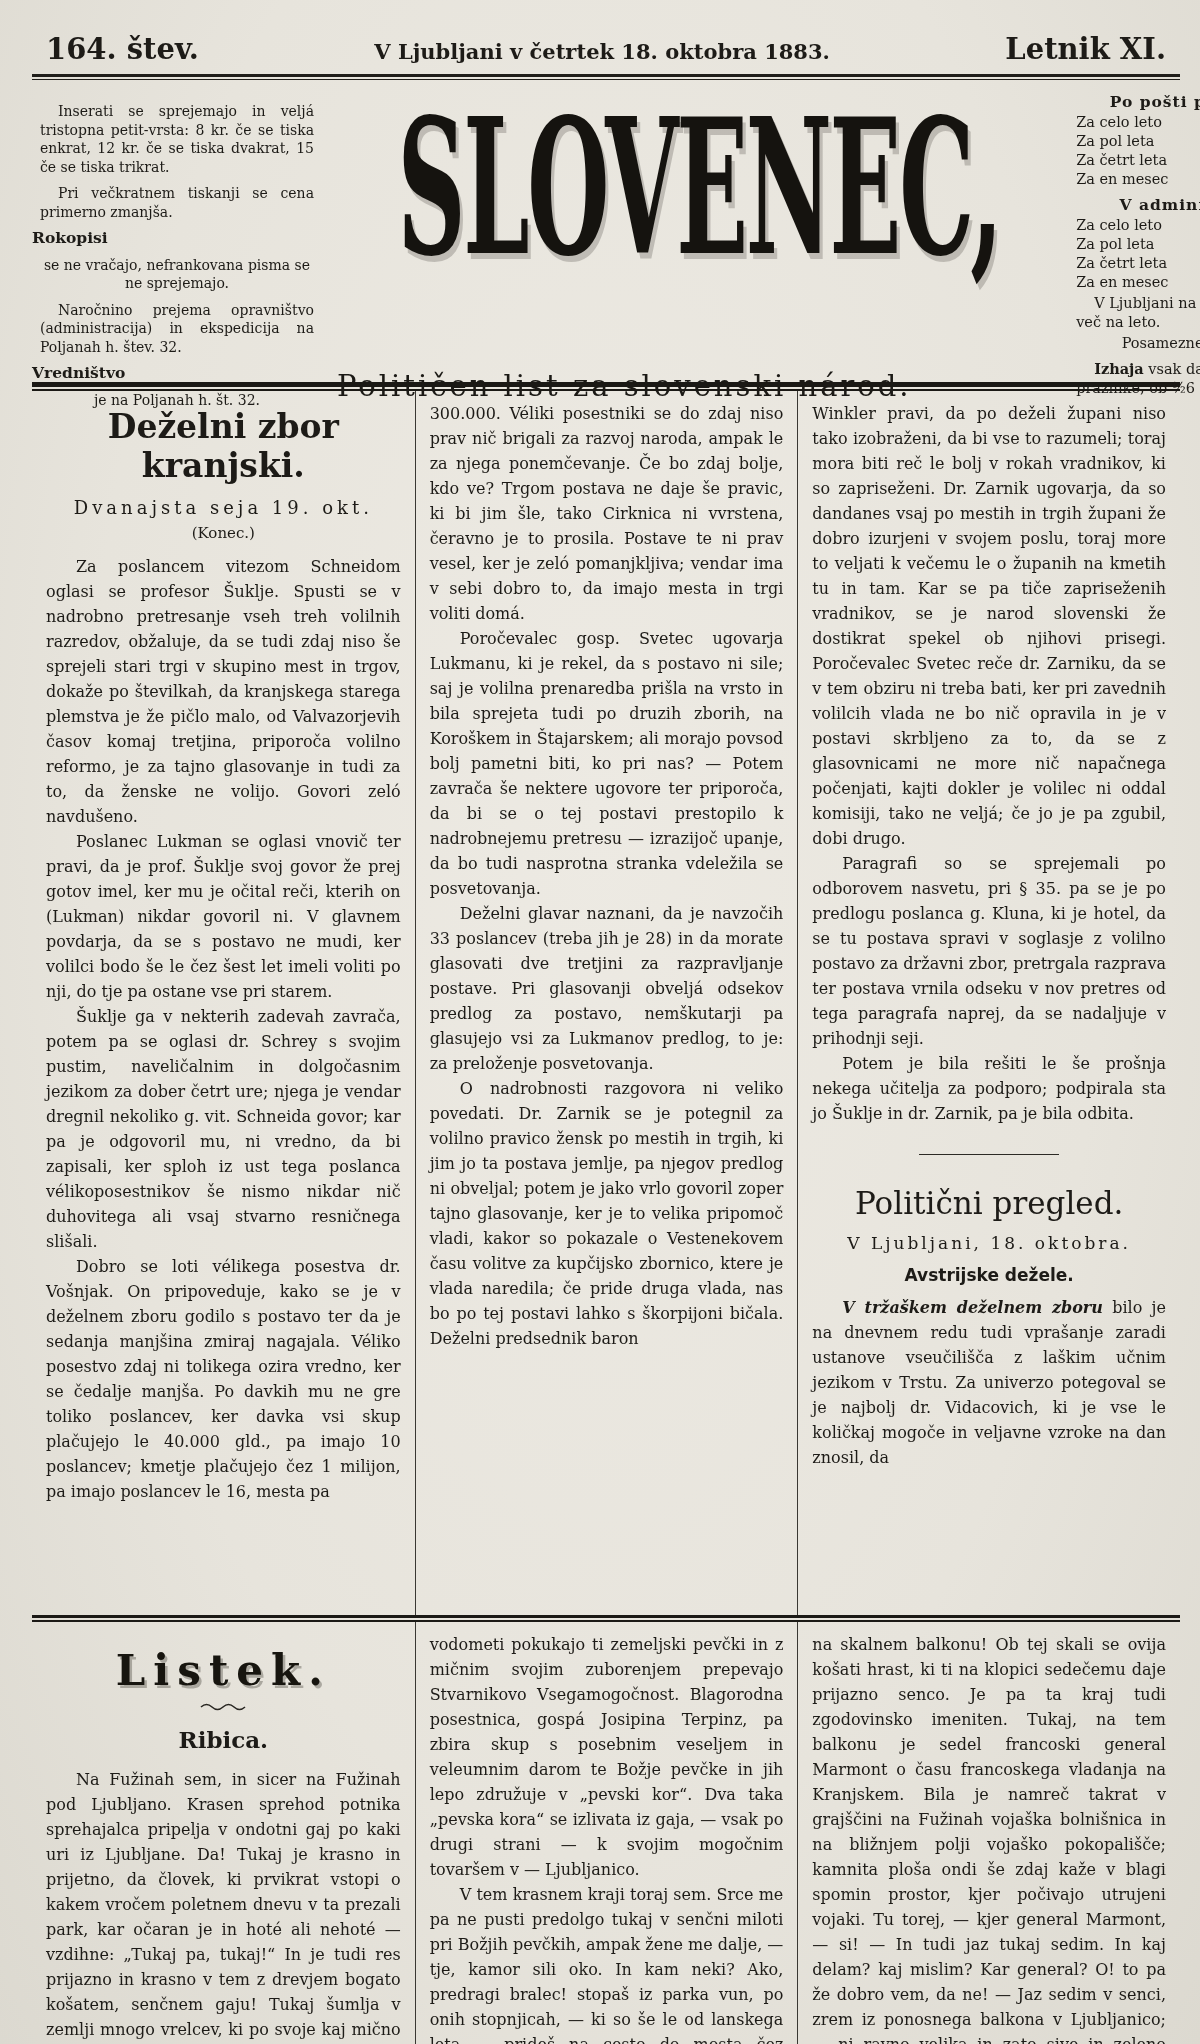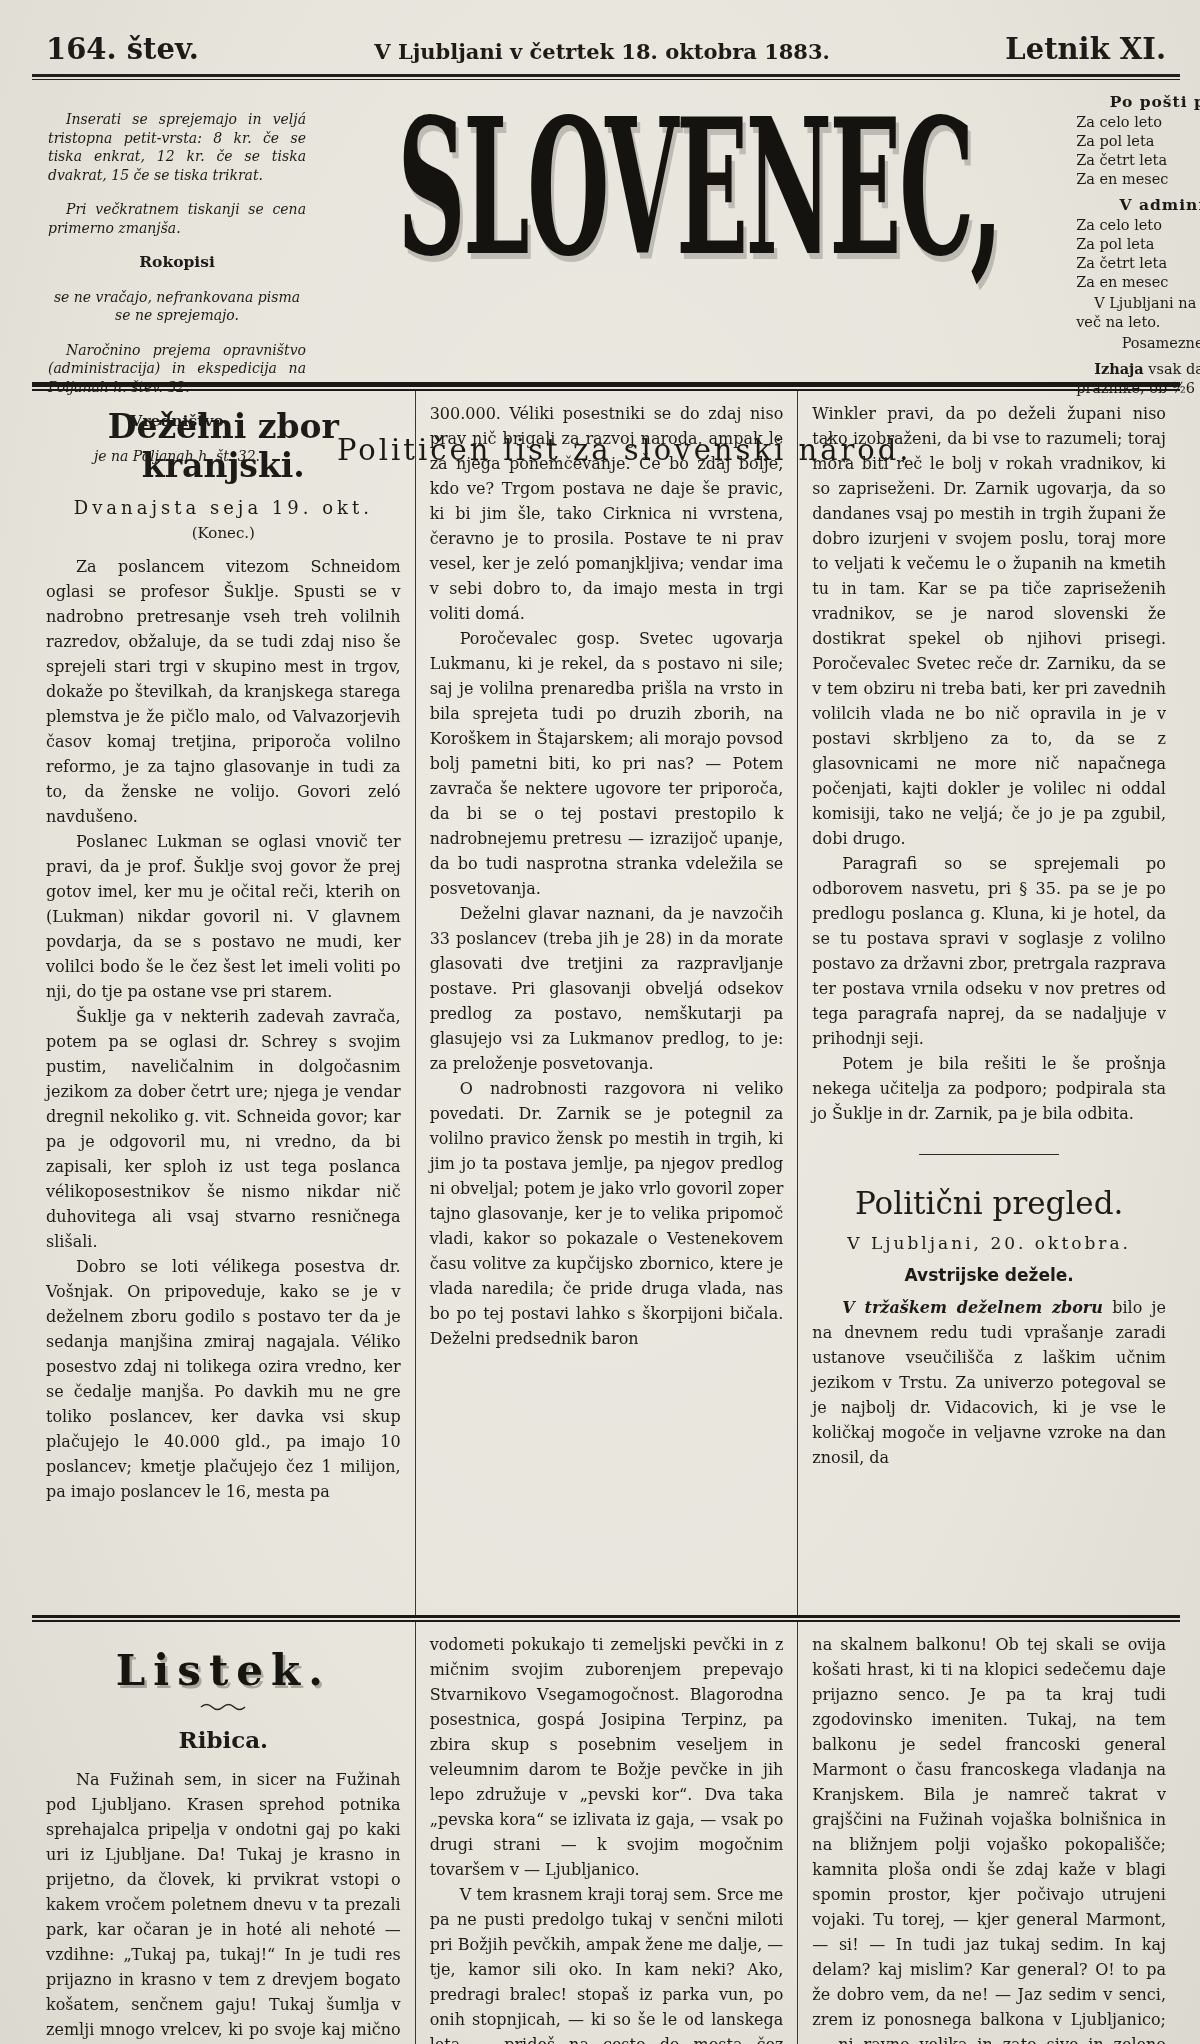--- a/index.html
+++ b/index.html
@@ -21,23 +21,23 @@
   .topline .issue, .topline .volume { font-size:29px; font-weight:bold; }
   .topline .dateline { font-size:21px; font-weight:bold; }
 
   .rule-double { border-top:3px solid #201e1a; border-bottom:1px solid #201e1a; height:6px; }
   .rule-heavy  { border-top:5px solid #1b1915; border-bottom:2px solid #1b1915; height:9px; margin-top:4px; }
   .rule-section{ border-top:3px solid #1b1915; border-bottom:2px solid #1b1915; height:7px; }
 
   
   .masthead { display:grid; grid-template-columns:290px 1fr 300px; height:298px; padding-top:10px; }
   .side-box { font-size:14px; line-height:18.5px; text-align:justify; padding-top:4px; }
-  .side-box p { margin:16px; text-indent:18px;font-style:italic; }
+  .side-box p { margin:8px; text-indent:18px; }
   .side-box p.noind { text-indent:0; text-align:center; }
-  .side-box h4 { margin:8px 0 4px; text-align:center; font-size:15.5px; }
+  .side-box h4 { margin:8px 0 4px; text-align:left; font-size:15.5px; }
 
   .logo-zone { position:relative; text-align:left; }
   .logo {
     display:inline-block; margin-top:2px;
     font-weight:bold; font-size:118px; letter-spacing:-3px; white-space:nowrap;
     transform:scale(0.80,1.58); transform-origin:50% 18%;
     text-shadow:4px 4px 0 rgba(40,38,33,0.22);
     color:#15130f;
   }
   .logo-sub {
@@ -171,21 +171,21 @@
       <p class="body">Poročevalec gosp. Svetec ugovarja Lukmanu, ki je rekel, da s postavo ni sile; saj je volilna prenaredba prišla na vrsto in bila sprejeta tudi po druzih zborih, na Koroškem in Štajarskem; ali morajo povsod bolj pametni biti, ko pri nas? — Potem zavrača še nektere ugovore ter priporoča, da bi se o tej postavi prestopilo k nadrobnejemu pretresu — izrazijoč upanje, da bo tudi nasprotna stranka vdeležila se posvetovanja.</p>
       <p class="body">Deželni glavar naznani, da je navzočih 33 poslancev (treba jih je 28) in da morate glasovati dve tretjini za razpravljanje postave. Pri glasovanji obveljá odsekov predlog za postavo, nemškutarji pa glasujejo vsi za Lukmanov predlog, to je: za preloženje posvetovanja.</p>
       <p class="body">O nadrobnosti razgovora ni veliko povedati. Dr. Zarnik se je potegnil za volilno pravico žensk po mestih in trgih, ki jim jo ta postava jemlje, pa njegov predlog ni obveljal; potem je jako vrlo govoril zoper tajno glasovanje, ker je to velika pripomoč vladi, kakor so pokazale o Vestenekovem času volitve za kupčijsko zbornico, ktere je vlada naredila; če pride druga vlada, nas bo po tej postavi lahko s škorpijoni bičala. Deželni predsednik baron</p>
     </div>
     <div class="col">
       <p class="body" style="text-indent:0">Winkler pravi, da po deželi župani niso tako izobraženi, da bi vse to razumeli; toraj mora biti reč le bolj v rokah vradnikov, ki so zapriseženi. Dr. Zarnik ugovarja, da so dandanes vsaj po mestih in trgih župani že dobro izurjeni v svojem poslu, toraj more to veljati k večemu le o županih na kmetih tu in tam. Kar se pa tiče zapriseženih vradnikov, se je narod slovenski že dostikrat spekel ob njihovi prisegi. Poročevalec Svetec reče dr. Zarniku, da se v tem obziru ni treba bati, ker pri zavednih volilcih vlada ne bo nič opravila in je v postavi skrbljeno za to, da se z glasovnicami ne more nič napačnega počenjati, kajti dokler je volilec ni oddal komisiji, tako ne veljá; če jo je pa zgubil, dobi drugo.</p>
       <p class="body">Paragrafi so se sprejemali po odborovem nasvetu, pri § 35. pa se je po predlogu poslanca g. Kluna, ki je hotel, da se tu postava spravi v soglasje z volilno postavo za državni zbor, pretrgala razprava ter postava vrnila odseku v nov pretres od tega paragrafa naprej, da se nadaljuje v prihodnji seji.</p>
       <p class="body">Potem je bila rešiti le še prošnja nekega učitelja za podporo; podpirala sta jo Šuklje in dr. Zarnik, pa je bila odbita.</p>
       <div class="mini-rule"></div>
       <h2 class="pregled-title">Politični pregled.</h2>
-      <div class="pregled-date">V Ljubljani, 20. oktobra.</div>
+      <div class="pregled-date">V Ljubljani, 18. oktobra.</div>
       <div class="pregled-sec">Avstrijske dežele.</div>
       <p class="body"><span class="lead-em">V tržaškem deželnem zboru</span><span> bilo je na dnevnem redu tudi vprašanje zaradi ustanove vseučilišča z laškim učnim jezikom v Trstu. Za univerzo potegoval se je najbolj dr. Vidacovich, ki je vse le količkaj mogoče in veljavne vzroke na dan znosil, da</span></p>
     </div>
   </div>
 
   <div class="rule-section"></div>
 
   <div class="cols bottom-cols">
     <div class="col">
       <h2 class="listek-title">Listek.</h2>

